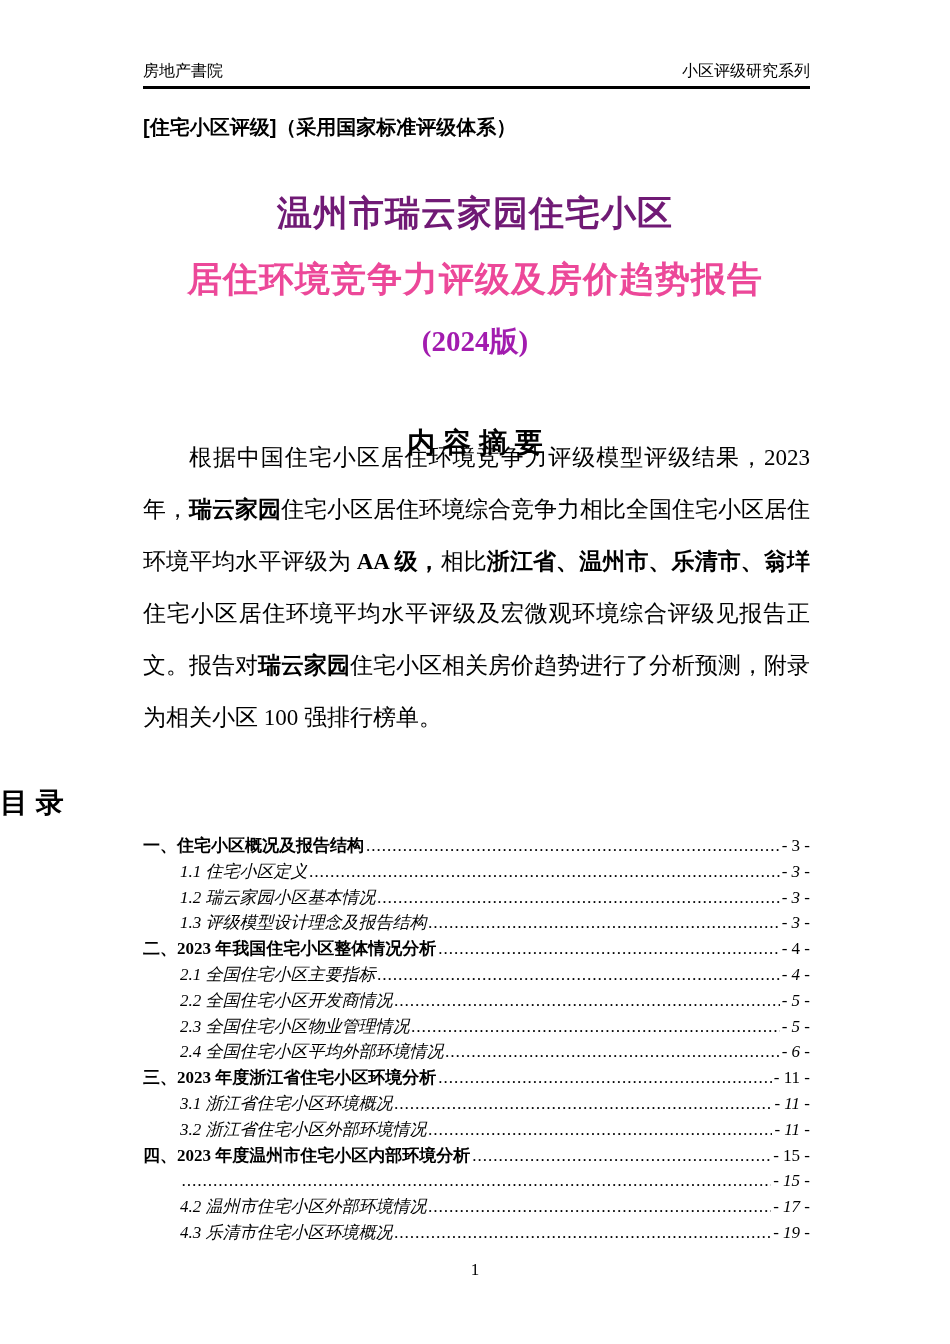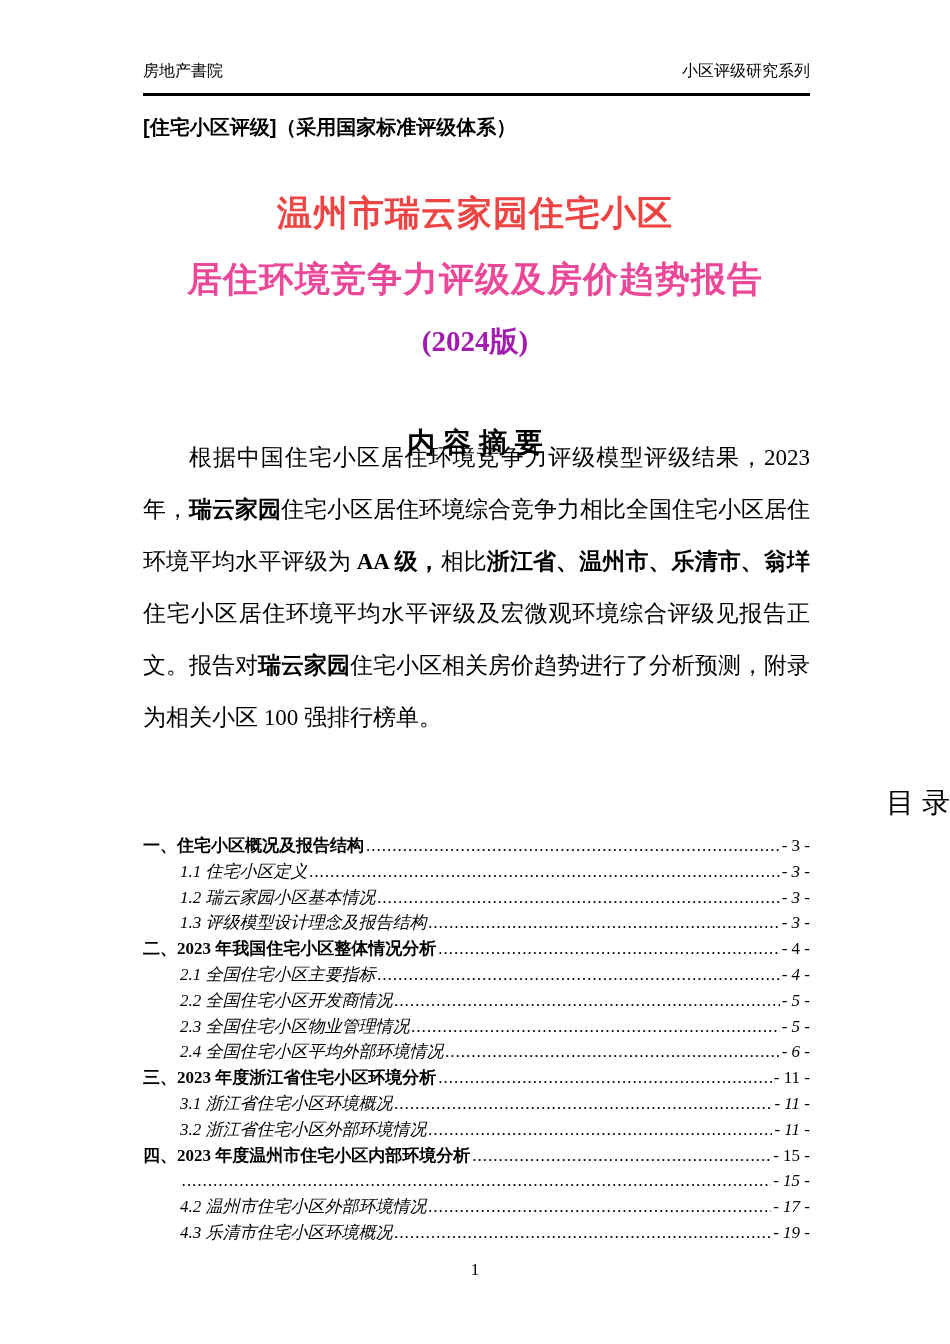--- a/index.html
+++ b/index.html
@@ -15,21 +15,21 @@
     position: absolute; inset: 0;
     background: #ffffff;
   }
   
   .doc-header {
     position: absolute; left: 143px; right: 140px; top: 60px;
     display: flex; justify-content: space-between; align-items: flex-end;
     font-family: "Liberation Sans", "DejaVu Sans", sans-serif;
     font-size: 16px; line-height: 22px;
     border-bottom: 3px solid #000000;
-    padding-bottom: 11px;
+    padding-bottom: 4px;
   }
   
   .series-tag {
     position: absolute; left: 143px; top: 113px;
     font-family: "Liberation Sans", "DejaVu Sans", sans-serif;
     font-weight: bold; font-size: 20px; line-height: 28px;
   }
   
   .title-line {
     position: absolute; left: 0; width: 100%;
@@ -48,23 +48,23 @@
   .summary-paragraph {
     position: absolute; left: 143px; right: 140px; top: 432px;
     font-size: 23px; line-height: 52px;
     text-align: justify; text-justify: inter-ideograph;
     text-indent: 2em;
   }
   .summary-paragraph .bold { font-weight: bold; }
   
   .toc-heading {
     position: absolute; left: 0; width: 100%; top: 784px;
-    text-align: right;
+    text-align: left;
     font-family: "Liberation Sans", "DejaVu Sans", sans-serif;
-    font-weight: normal; font-size: 28px;
+    font-weight: bold; font-size: 28px;
   }
   .toc-list {
     position: absolute; left: 143px; right: 140px; top: 833px;
     font-size: 17px;
   }
   .toc-row {
     display: flex; align-items: baseline;
     height: 25.8px; line-height: 25.8px;
     white-space: nowrap;
   }
@@ -87,21 +87,21 @@
 
 <div class="page">
 
   <div class="doc-header">
     <span>房地产書院</span>
     <span>小区评级研究系列</span>
   </div>
 
   <div class="series-tag">[住宅小区评级]（采用国家标准评级体系）</div>
 
-  <div class="title-line title-main1 blue-title" style="color: #ef4444;">温州市瑞云家园住宅小区</div>
+  <div class="title-line title-main1 blue-title" style="color: #701a75;">温州市瑞云家园住宅小区</div>
   <div class="title-line title-main2 blue-title" style="color: #ec4899;">居住环境竞争力评级及房价趋势报告</div>
   <div class="title-line title-edition blue-title" style="color: #a21caf;">(2024版)</div>
 
   <div class="summary-heading">内 容 摘 要</div>
 
   <div class="summary-paragraph"><span class="seg">根据中国住宅小区居住环境竞争力评级模型评级结果，2023 年，</span><span class="seg bold">瑞云家园</span><span class="seg">住宅小区居住环境综合竞争力相比全国住宅小区居住环境平均水平评级为 </span><span class="seg bold">AA 级，</span><span class="seg">相比</span><span class="seg bold">浙江省、温州市、乐清市、翁垟</span><span class="seg">住宅小区居住环境平均水平评级及宏微观环境综合评级见报告正文。报告对</span><span class="seg bold">瑞云家园</span><span class="seg">住宅小区相关房价趋势进行了分析预测，附录为相关小区 100 强排行榜单。</span></div>
 
   <div class="toc-heading">目 录</div>
 
   <div class="toc-list">

